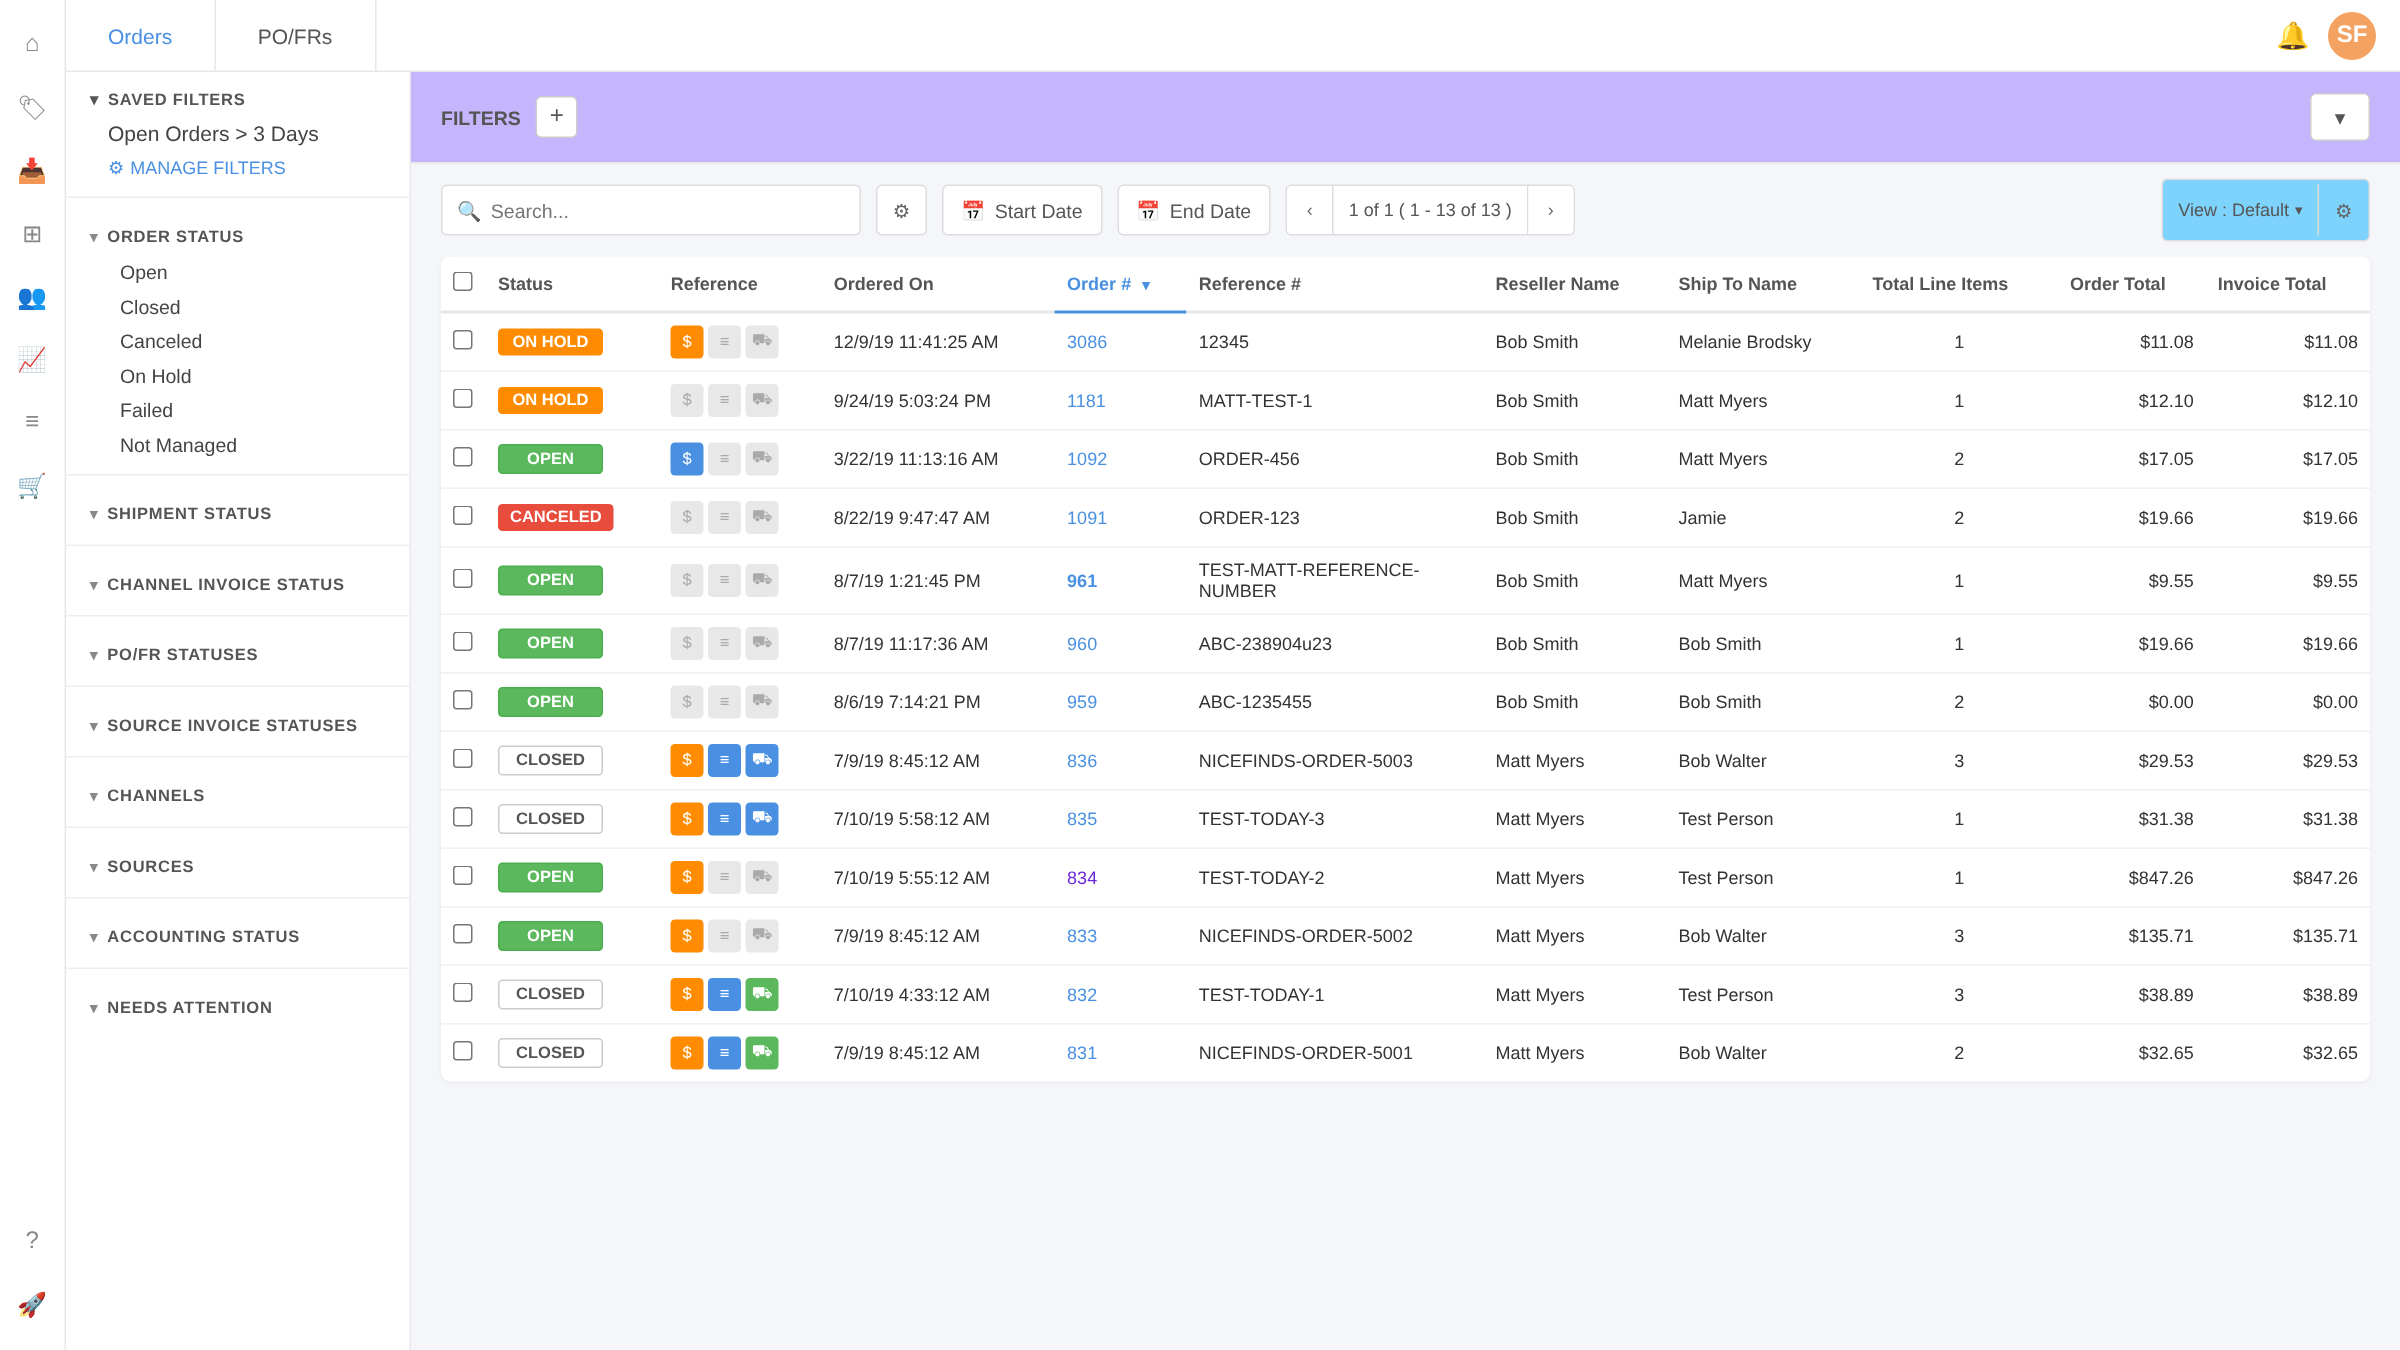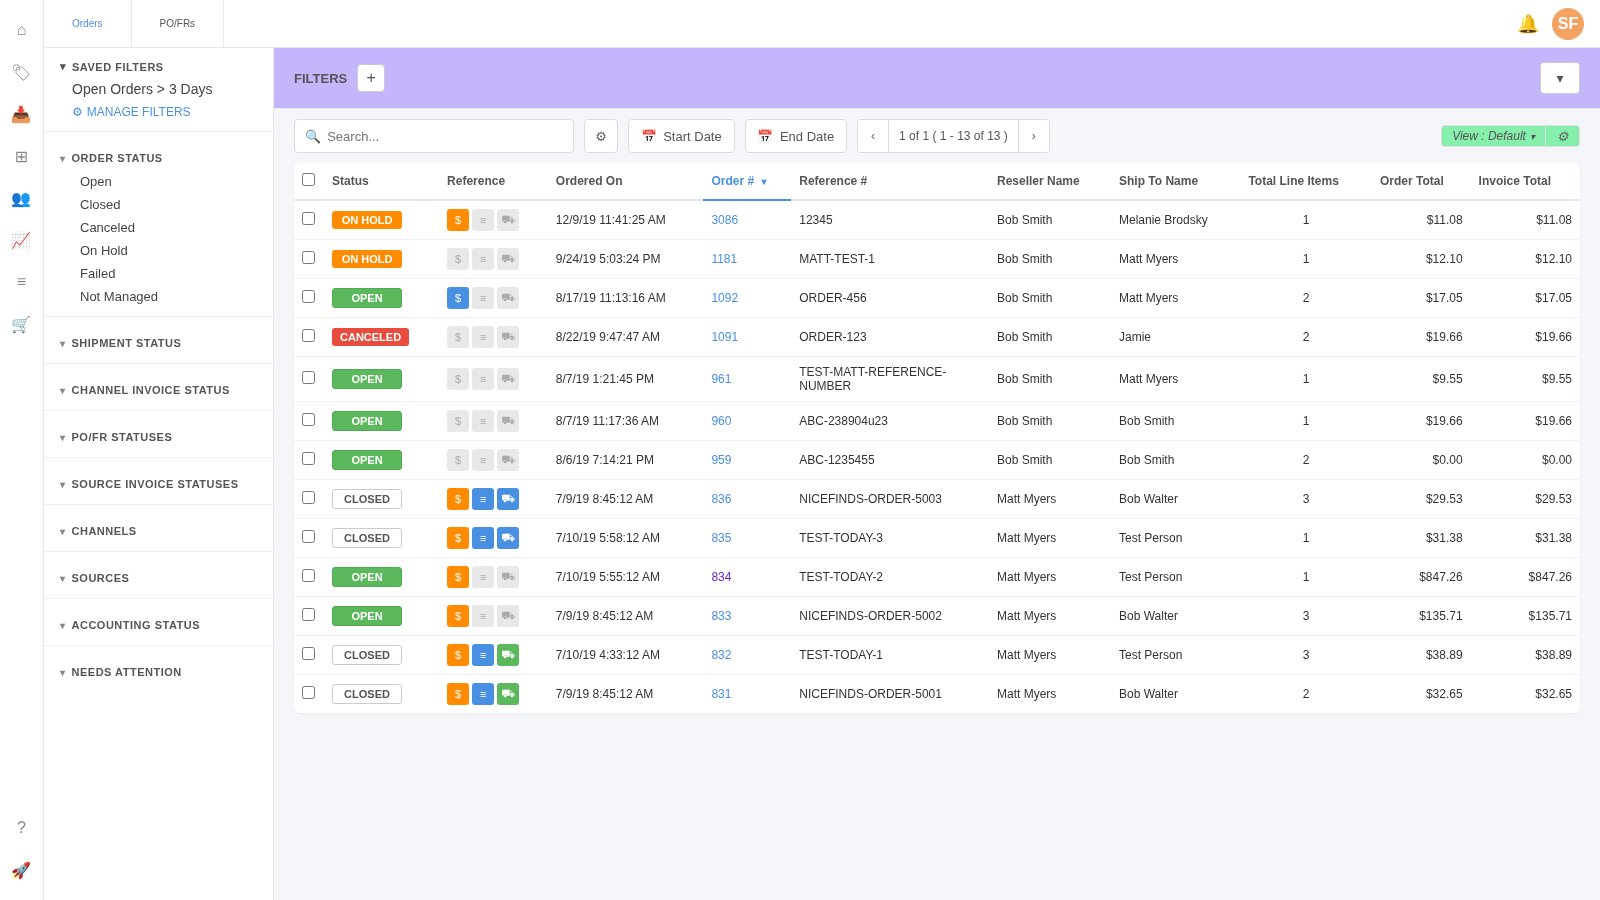--- a/index.html
+++ b/index.html
@@ -46,21 +46,21 @@
       border-bottom: 1px solid #e8e8e8;
       display: flex;
       align-items: center;
       z-index: 5;
     }
     .top-nav-tab {
       padding: 0 28px;
       height: 48px;
       display: flex;
       align-items: center;
-      font-size: 10px;
+      font-size: 14px;
       font-weight: 500;
       color: #555;
       cursor: pointer;
       border-right: 1px solid #e8e8e8;
     }
     .top-nav-tab.active { color: #4a90e2; }
     .top-nav-spacer { flex: 1; }
     .top-nav-actions {
       display: flex;
       align-items: center;
@@ -245,25 +245,24 @@
       white-space: nowrap;
       border-left: 1px solid #ddd;
       border-right: 1px solid #ddd;
       height: 34px;
       display: flex; align-items: center;
     }
     .view-control {
       display: flex; align-items: center;
       border: 1px solid #ddd;
       border-radius: 4px;
-      background: #86efac;
-      height: 22px;
+      background: #7dd3fc;
+      height: 42px;
       overflow: hidden;
       margin-left: auto;
-      font-style: italic;
     }
     .view-select {
       padding: 0 10px;
       font-size: 12px;
       color: #555;
       height: 34px;
       display: flex; align-items: center;
     }
     .view-gear {
       width: 34px; height: 34px;
@@ -559,21 +558,21 @@
           <tr>
             <td class="checkbox-cell"><input type="checkbox" style=""></td>
             <td><span class="status-badge badge-open">OPEN</span></td>
             <td>
               <div class="progress-icons">
                 <div class="prog-icon prog-blue">$</div>
                 <div class="prog-icon prog-gray">≡</div>
                 <div class="prog-icon prog-gray">⛟</div>
               </div>
             </td>
-            <td>8/17/19 11:13:16 AM</td>
+            <td>3/22/19 11:13:16 AM</td>
             <td style="color: rgb(74, 144, 226); cursor: pointer;">1092</td>
             <td style="white-space: normal; max-width: 160px;">ORDER-456</td>
             <td>Bob Smith</td>
             <td>Matt Myers</td>
             <td style="text-align: center;">2</td>
             <td style="text-align: right;">$17.05</td>
             <td style="text-align: right;">$17.05</td>
           </tr>
           <tr>
             <td class="checkbox-cell"><input type="checkbox" style=""></td>
@@ -598,21 +597,21 @@
             <td class="checkbox-cell"><input type="checkbox" style=""></td>
             <td><span class="status-badge badge-open">OPEN</span></td>
             <td>
               <div class="progress-icons">
                 <div class="prog-icon prog-gray">$</div>
                 <div class="prog-icon prog-gray">≡</div>
                 <div class="prog-icon prog-gray">⛟</div>
               </div>
             </td>
             <td>8/7/19 1:21:45 PM</td>
-            <td style="color: rgb(74, 144, 226); cursor: pointer;">961</td>
+            <td style="color: rgb(74, 144, 226); cursor: pointer; font-weight: bold;">961</td>
             <td style="white-space: normal; max-width: 160px;">TEST-MATT-REFERENCE-NUMBER</td>
             <td>Bob Smith</td>
             <td>Matt Myers</td>
             <td style="text-align: center;">1</td>
             <td style="text-align: right;">$9.55</td>
             <td style="text-align: right;">$9.55</td>
           </tr>
           <tr>
             <td class="checkbox-cell"><input type="checkbox" style=""></td>
             <td><span class="status-badge badge-open">OPEN</span></td>

